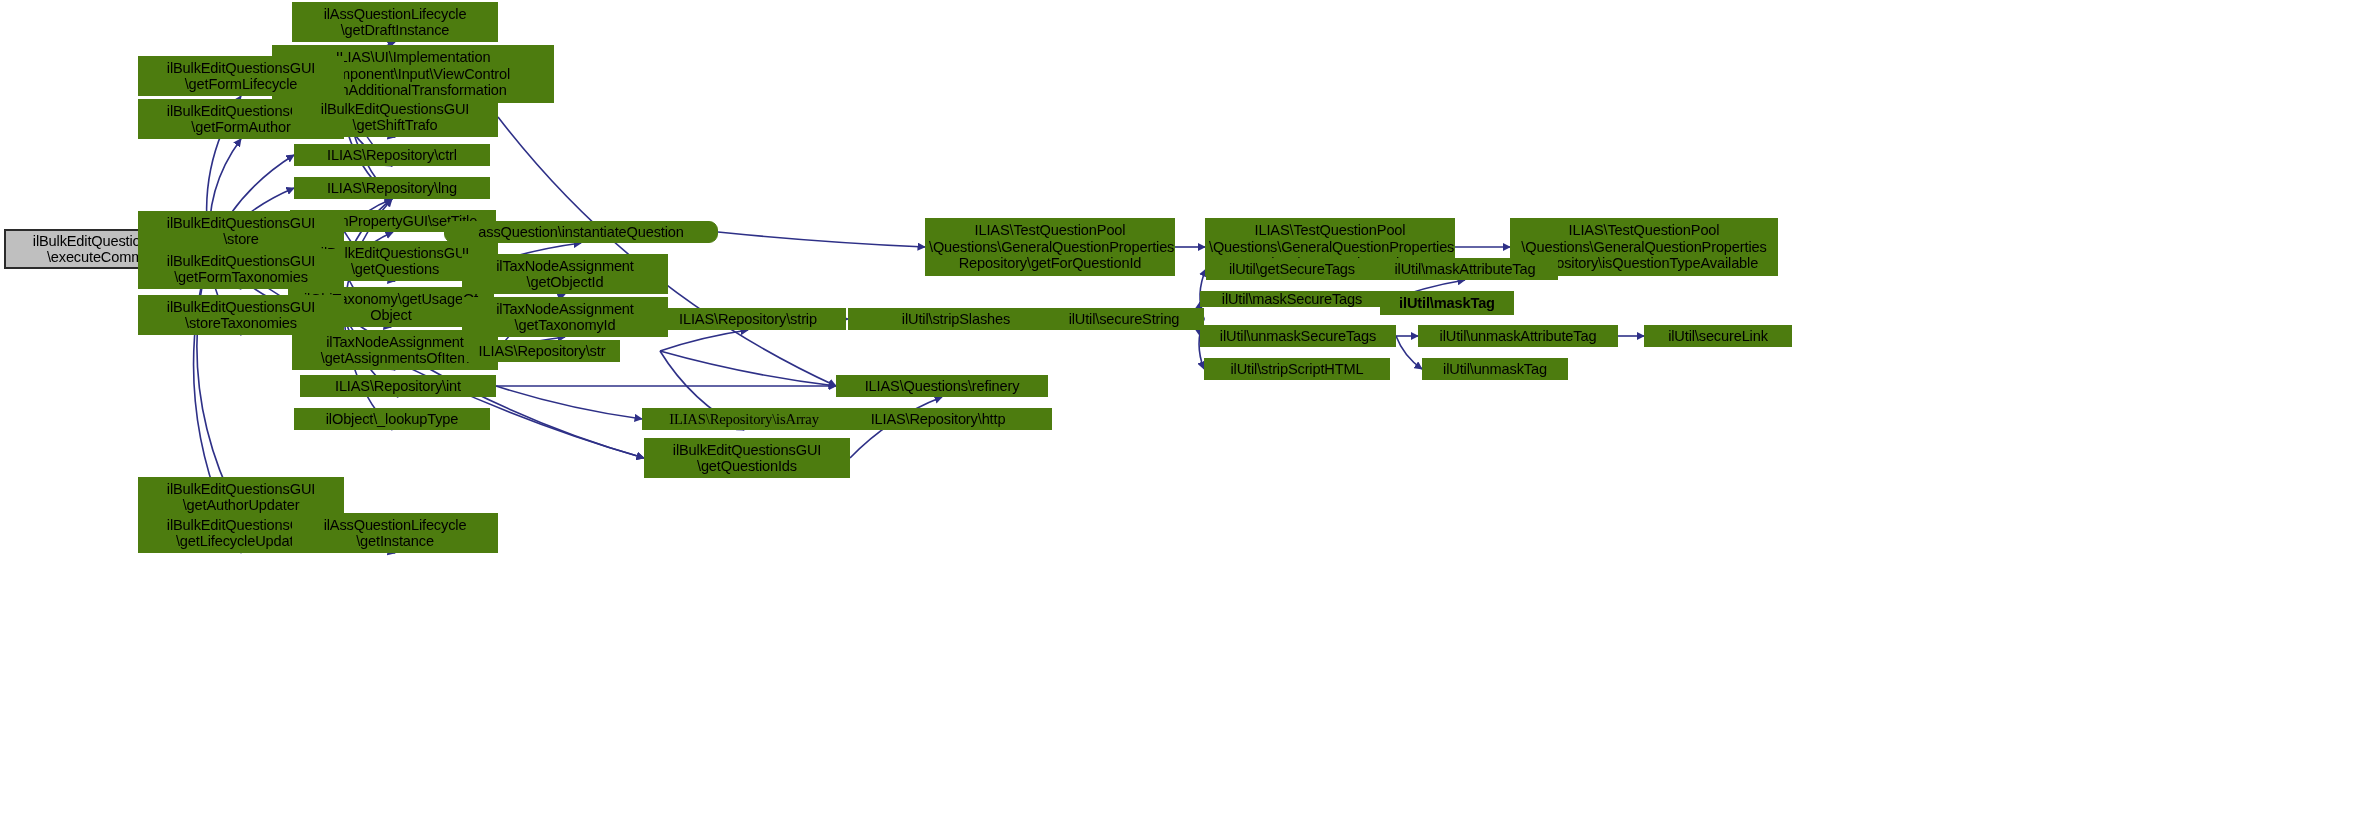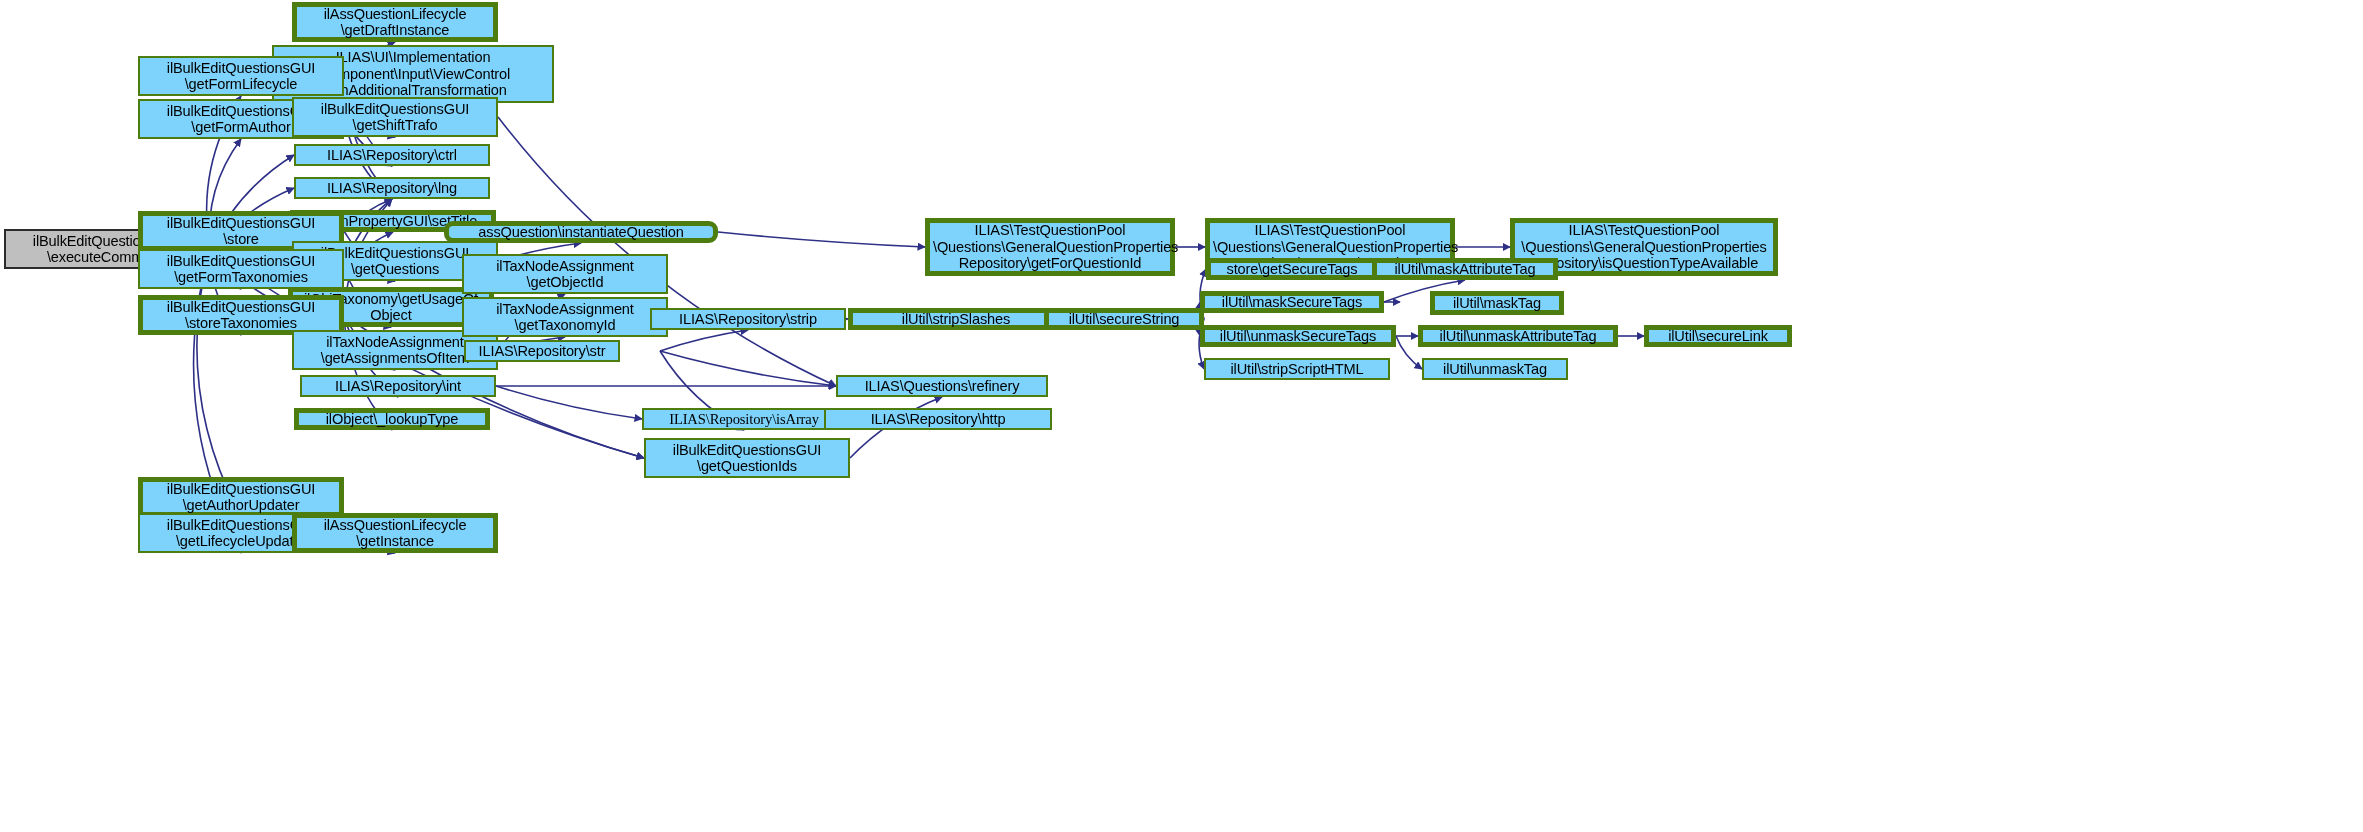--- a/index.html
+++ b/index.html
@@ -21,22 +21,22 @@
     width: 2363px; height: 832px;
     pointer-events: none;
   }
   #node-layer {
     position: absolute;
     left: 0; top: 0;
     width: 2363px; height: 832px;
   }
   .node {
     position: absolute;
-    border: 5px solid #4d7c0f;
-    background: #7dd3fc;
+    border: 1px solid #4d7c0f;
+    background: #4d7c0f;
     color: #000000;
     font-size: 14.6px;
     line-height: 16.4px;
     display: flex;
     align-items: center;
     justify-content: center;
     text-align: center;
     padding: 1px 3px;
     white-space: pre-line;
     letter-spacing: -0.15px;
@@ -179,23 +179,23 @@
 \Questions\GeneralQuestionProperties
 Repository\getForQuestionId</span></div>
       <div class="node" style="left: 1205px; top: 218px; width: 250px; height: 58px;"><span class="node-label">ILIAS\TestQuestionPool
 \Questions\GeneralQuestionProperties
 Repository\getForWhereClause</span></div>
       <div class="node" style="left: 1510px; top: 218px; width: 268px; height: 58px;"><span class="node-label">ILIAS\TestQuestionPool
 \Questions\GeneralQuestionProperties
 Repository\isQuestionTypeAvailable</span></div>
       <div class="node" style="left: 848px; top: 308px; width: 216px; height: 22px;"><span class="node-label">ilUtil\stripSlashes</span></div>
       <div class="node" style="left: 1044px; top: 308px; width: 160px; height: 22px;"><span class="node-label">ilUtil\secureString</span></div>
-      <div class="node" style="left: 1206px; top: 258px; width: 172px; height: 22px;"><span class="node-label">store\getSecureTags</span></div>
-      <div class="node" style="left: 1200px; top: 291px; width: 184px; height: 22px;"><span class="node-label">ilUtil\maskSecureTags</span></div>
+      <div class="node" style="left: 1206px; top: 258px; width: 172px; height: 22px;"><span class="node-label">ilUtil\getSecureTags</span></div>
+      <div class="node" style="left: 1200px; top: 291px; width: 184px; height: 16px;"><span class="node-label">ilUtil\maskSecureTags</span></div>
       <div class="node" style="left: 1200px; top: 325px; width: 196px; height: 22px;"><span class="node-label">ilUtil\unmaskSecureTags</span></div>
       <div class="node thick" style="left: 1204px; top: 358px; width: 186px; height: 22px;"><span class="node-label">ilUtil\stripScriptHTML</span></div>
       <div class="node" style="left: 1372px; top: 258px; width: 186px; height: 22px;"><span class="node-label">ilUtil\maskAttributeTag</span></div>
-      <div class="node" style="left: 1430px; top: 291px; width: 134px; height: 24px;"><span class="node-label">ilUtil\maskTag</span></div>
+      <div class="node" style="left: 1380px; top: 291px; width: 134px; height: 24px; font-weight: bold;"><span class="node-label">ilUtil\maskTag</span></div>
       <div class="node" style="left: 1418px; top: 325px; width: 200px; height: 22px;"><span class="node-label">ilUtil\unmaskAttributeTag</span></div>
       <div class="node thick" style="left: 1422px; top: 358px; width: 146px; height: 22px;"><span class="node-label">ilUtil\unmaskTag</span></div>
       <div class="node" style="left: 1644px; top: 325px; width: 148px; height: 22px;"><span class="node-label">ilUtil\secureLink</span></div>
     </div>
 </div>
 
 </body></html>

